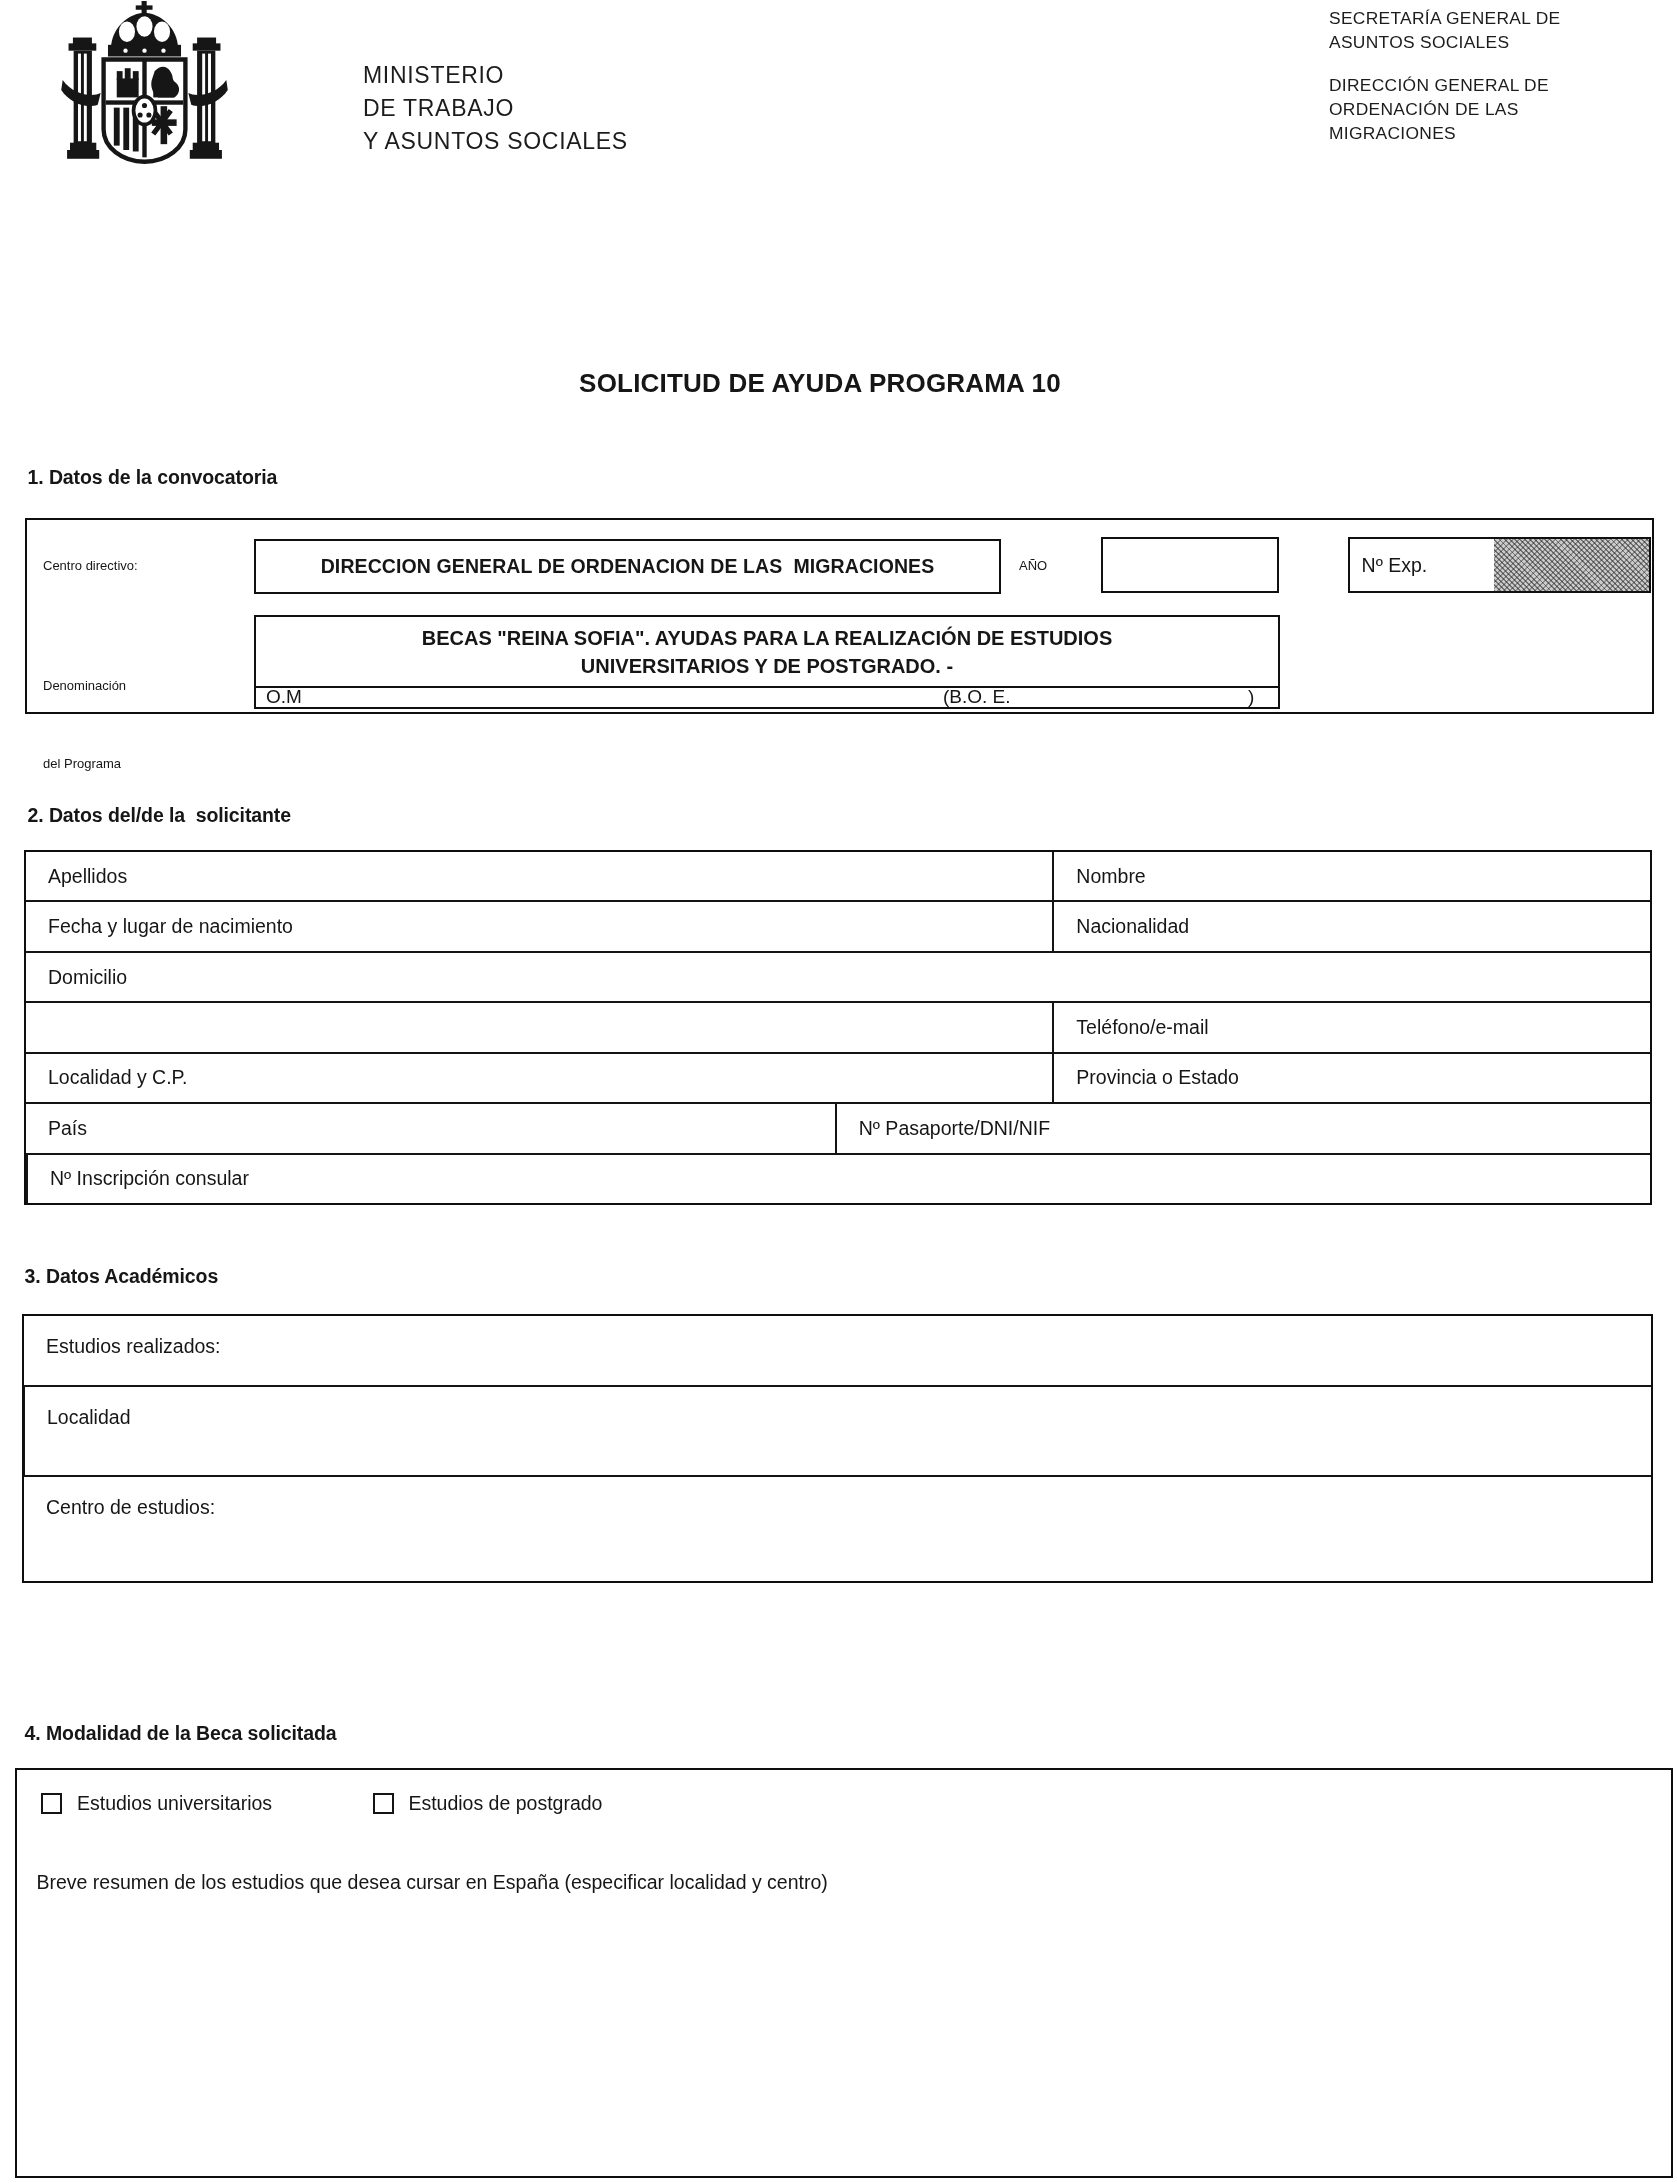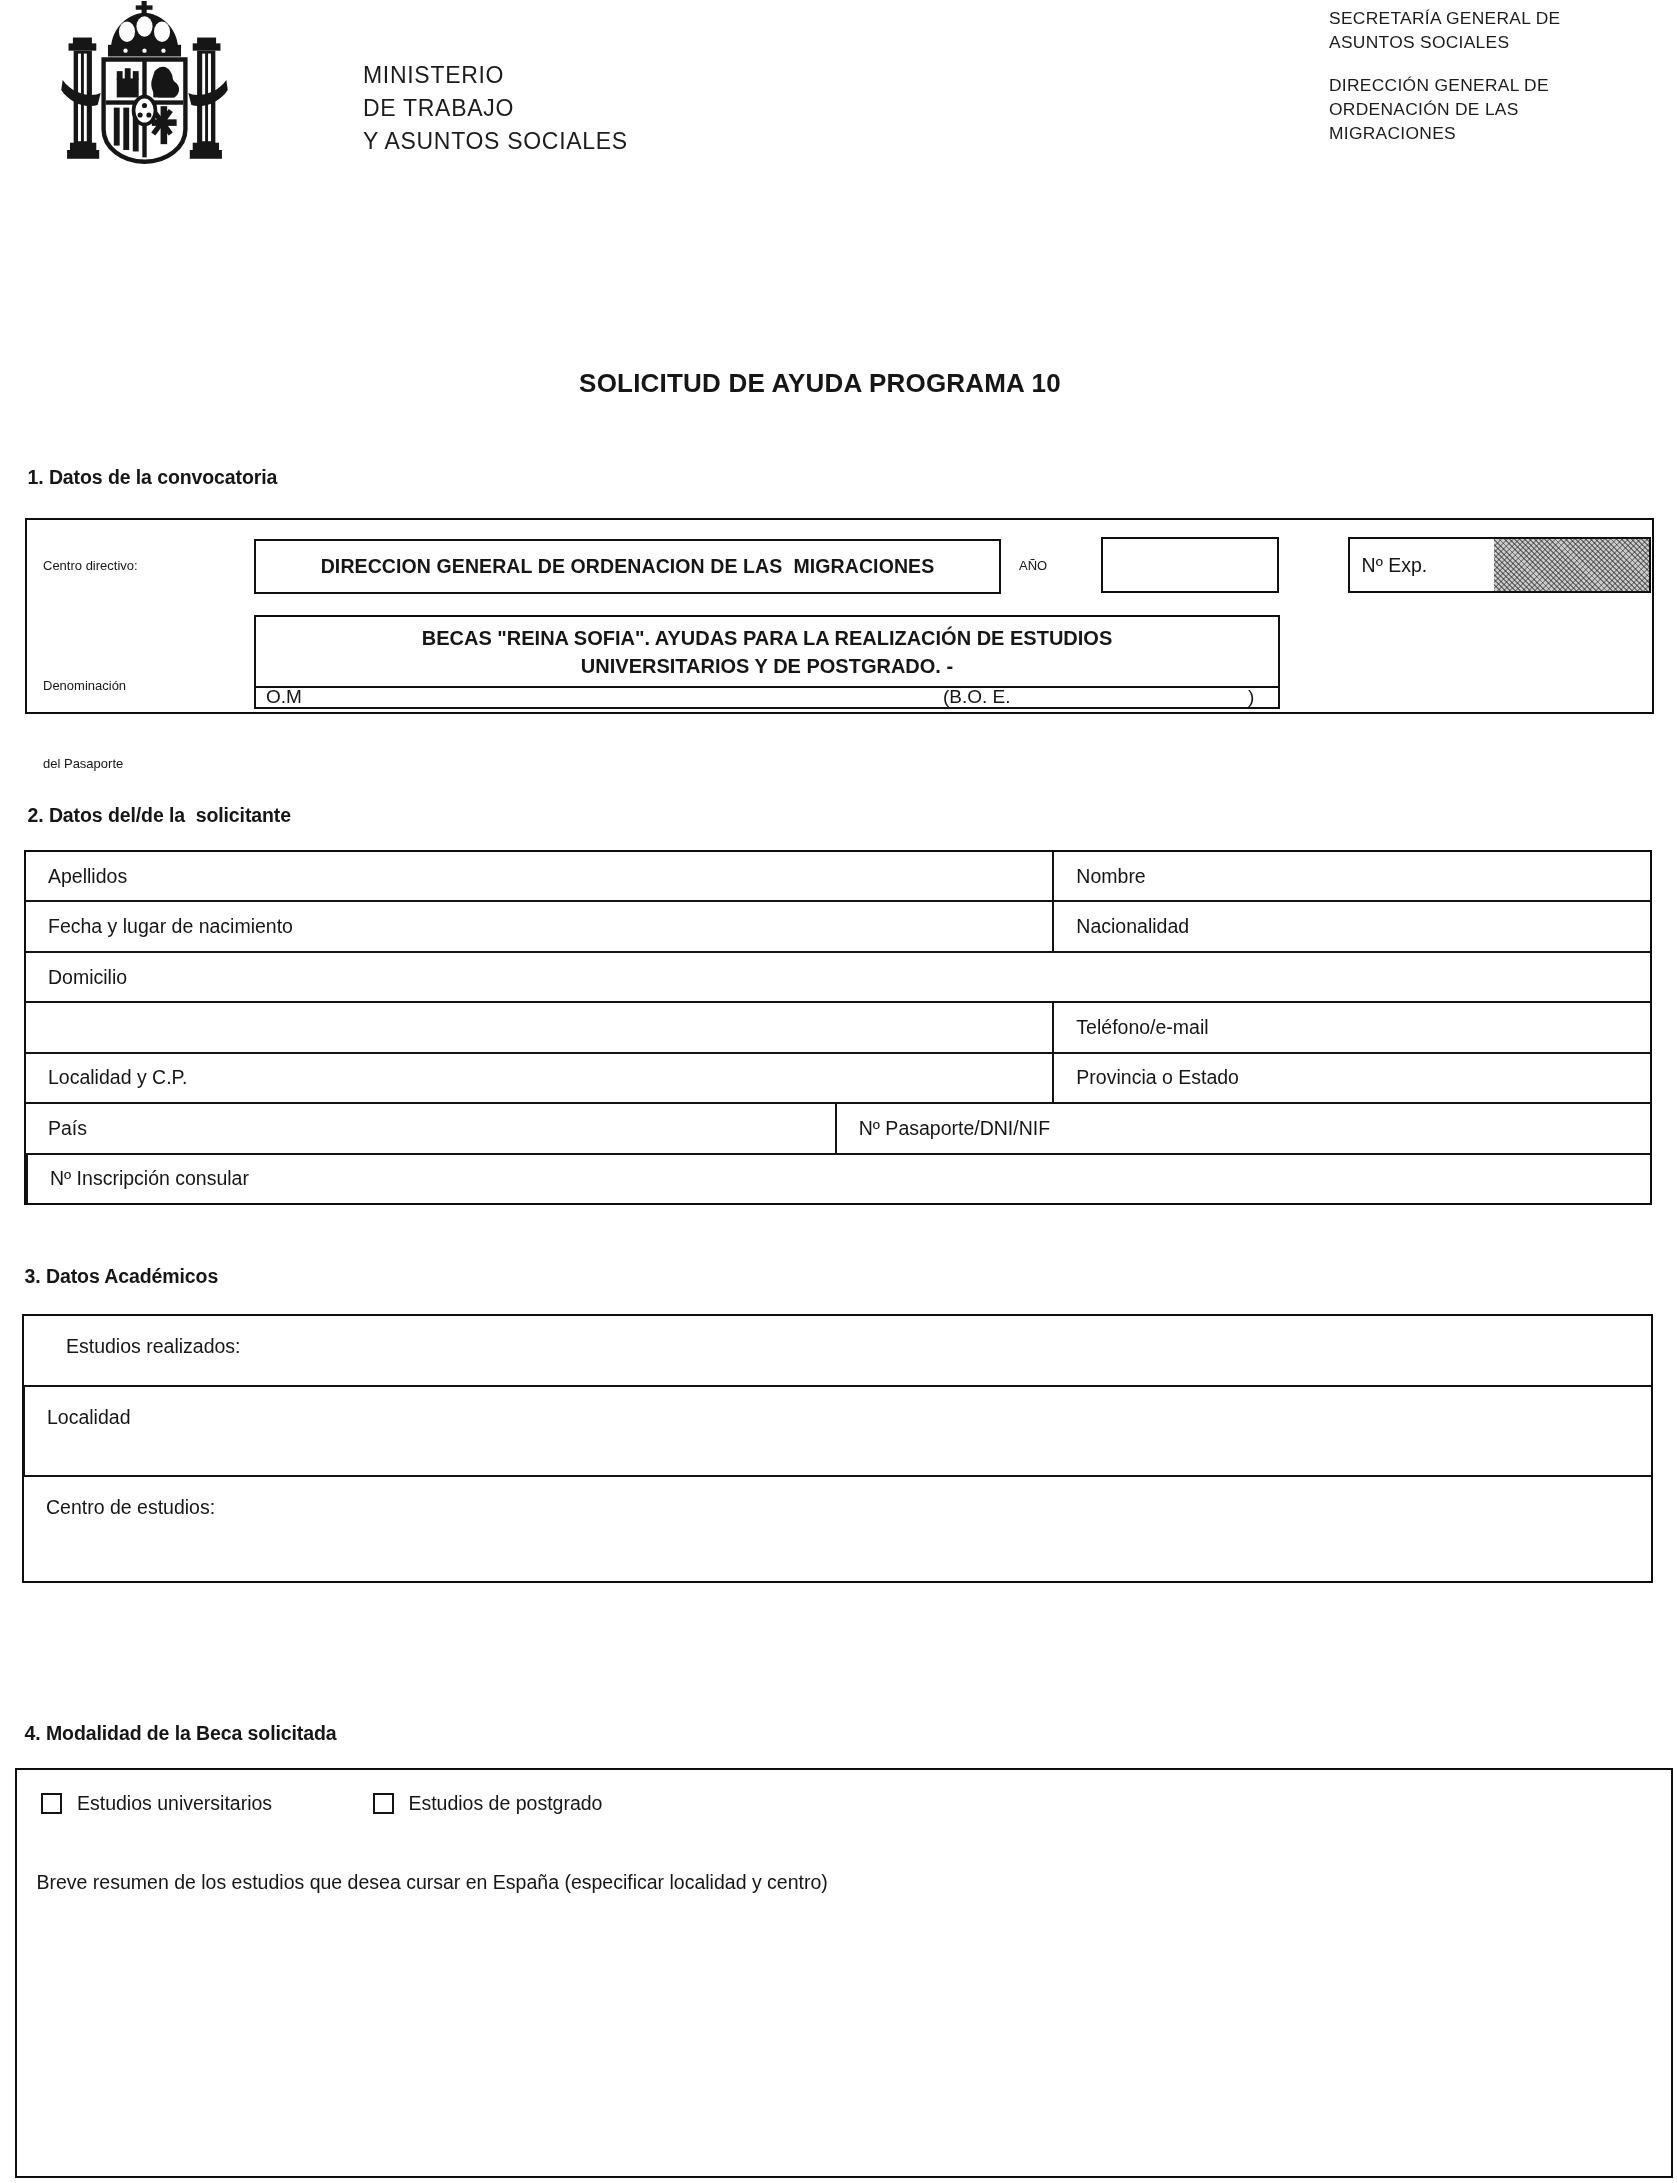--- a/index.html
+++ b/index.html
@@ -49,21 +49,21 @@
   .s2{position:absolute; left:24px; top:850px; width:1624px; height:351px; border:2.9px solid #0e0e0e; display:flex; flex-direction:column;}
   .s2-row{flex:1; display:flex; border-top:2.2px solid #141414;}
   .s2-row:first-child{border-top:none;}
   .cell{display:flex; align-items:center; padding-left:22px; font-size:19.5px; box-sizing:border-box;}
   .split-a .cl{width:63.2%;} .split-b .cl{width:49.8%;}
   .cr{flex:1; border-left:2.2px solid #141414;}
   .full .cl{width:100%;border-radius:8px;}
   
   .s3{position:absolute; left:22px; top:1314px; width:1627px; height:265px; border:2.9px solid #0e0e0e; display:flex; flex-direction:column;}
   .s3-row{display:flex; border-top:2.2px solid #141414;}
-  .s3-row:first-child{border-top:none;padding-left:20px;}
+  .s3-row:first-child{border-top:none;}
   .s3 .cell{align-items:flex-start; padding-top:19px;}
   #s3r1{height:69px;} #s3r2{height:88px;} #s3r3{flex:1;}
   #s3r2 .cl{width:51.2%;} #s3r2 .cr{border-left:1.4px solid #141414;}
   
   .s4{position:absolute; left:14.5px; top:1768px; width:1654px; height:406px; border:2.2px solid #0e0e0e;}
   .chk-group{position:absolute; top:22px; display:flex; align-items:center;}
   #g1{left:24.6px;} #g2{left:356px;}
   .chk{width:17.4px; height:17.4px; border:2.2px solid #141414; margin-right:14.5px; background:#fff;}
   .chk-label{font-size:19.5px; white-space:pre;}
   .resumen{position:absolute; left:20px; top:101px; font-size:19.5px; white-space:pre;}
@@ -173,21 +173,21 @@
       <span>DIRECCION GENERAL DE ORDENACION DE LAS  MIGRACIONES</span>
     </div>
     <span id="lbl-ano" class="lbl">AÑO</span>
     <div class="box-ano"></div>
     <div class="box-nexp">
       <div class="nexp-label">Nº Exp.</div>
       <div class="nexp-shade"></div>
     </div>
     <span id="lbl-denom" class="lbl">
       <span class="hdr-line">Denominación</span>
-      <span class="hdr-line">del Pasaporte</span>
+      <span class="hdr-line">del Programa</span>
     </span>
     <div class="box-denom">
       <span>BECAS "REINA SOFIA". AYUDAS PARA LA REALIZACIÓN DE ESTUDIOS</span>
       <span>UNIVERSITARIOS Y DE POSTGRADO. -</span>
     </div>
     <div class="row-om">
       <span id="om">O.M</span>
       <span id="boe">(B.O. E.</span>
       <span id="boe-close">)</span>
     </div>

